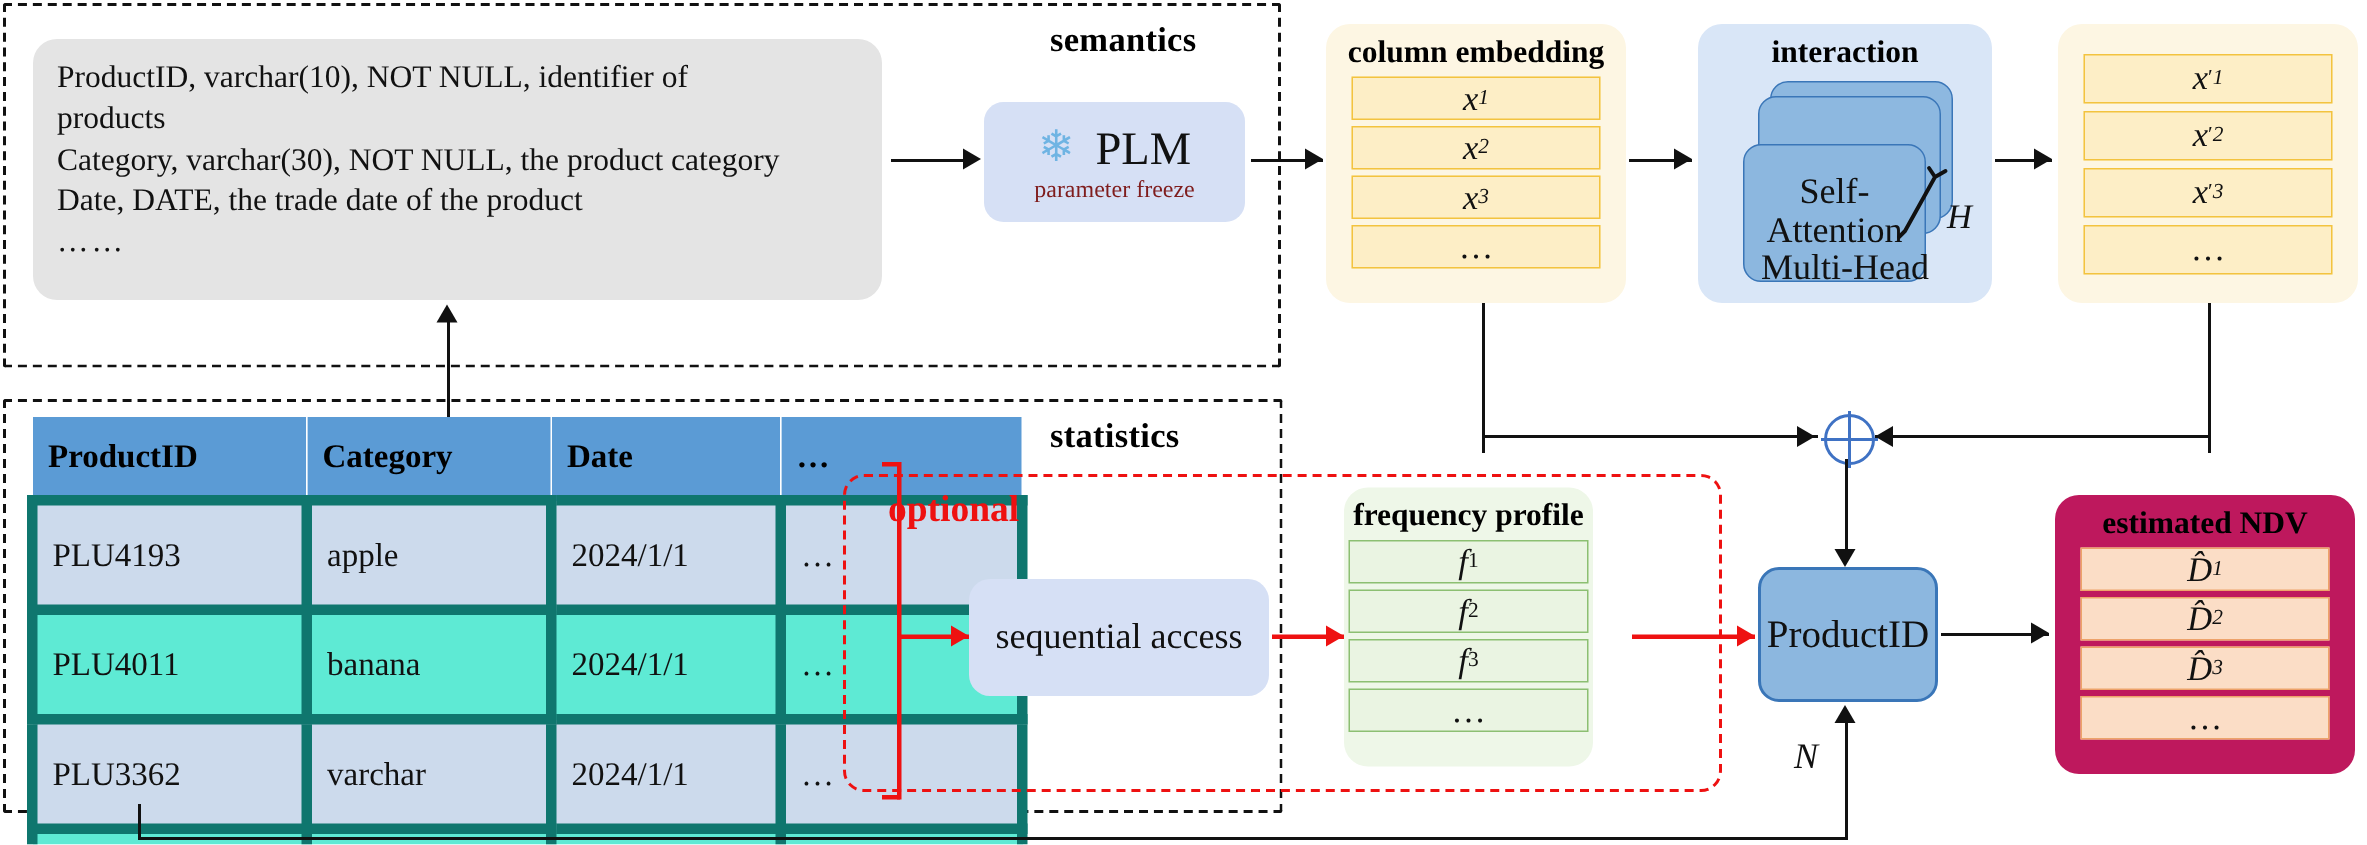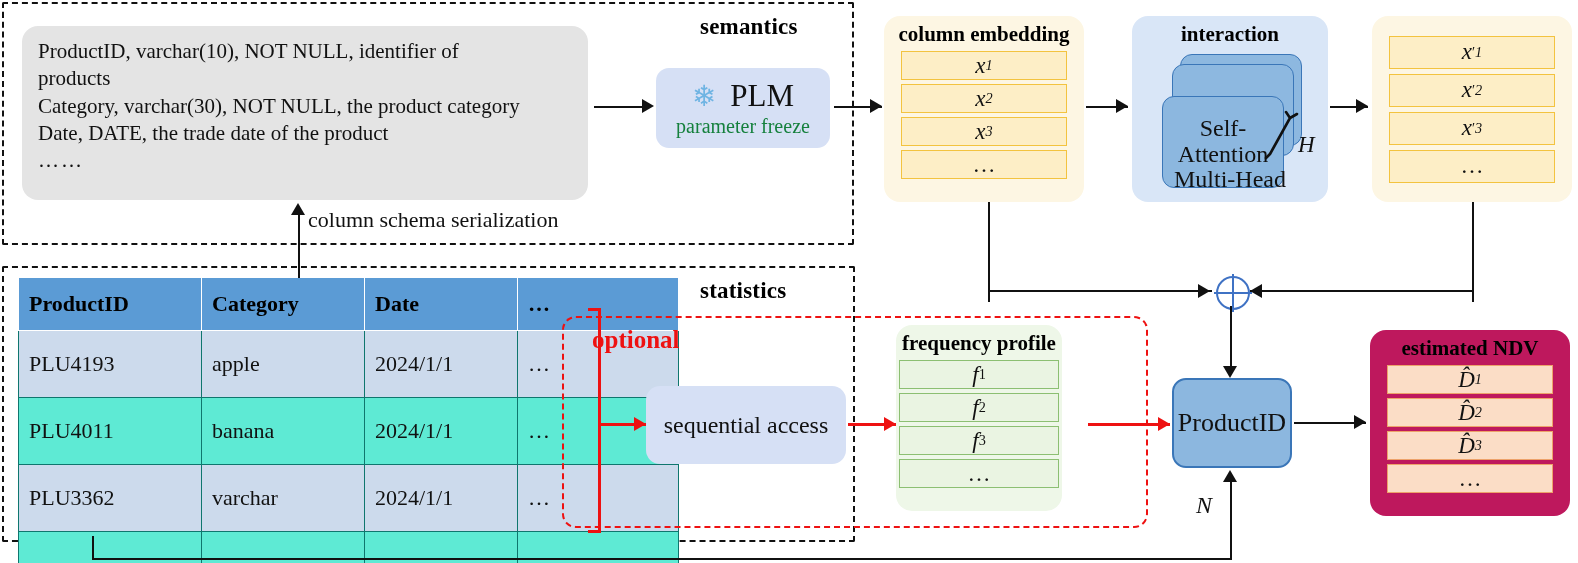--- a/index.html
+++ b/index.html
@@ -23,21 +23,21 @@
                font-size:21px;color:#111;line-height:1.28;}
   .colbox .ln{font-family:"Liberation Serif",serif;font-size:21px;color:#111;line-height:1.30;
               white-space:nowrap;}
 
   
   .plm{background:#d6e0f5;border-radius:13px;display:flex;flex-direction:column;
        align-items:center;justify-content:center;}
   .plm .row1{display:flex;align-items:center;gap:14px;}
   .plm .snow{color:#6fb4e3;font-size:29px;line-height:1;}
   .plm .ttl{font-size:31px;color:#111;font-family:"Liberation Serif",serif;}
-  .plm .sub{font-size:20px;color:#15803d;font-family:"Liberation Serif",serif;margin-top:1px;}
+  .plm .sub{font-size:16px;color:#7f1d1d;font-family:"Liberation Serif",serif;margin-top:1px;}
 
   
   .panel{border-radius:16px;display:flex;flex-direction:column;align-items:center;}
   .panel .ptitle{font-weight:bold;font-size:21px;color:#000;margin:6px 0 4px 0;
                  font-family:"Liberation Serif",serif;white-space:nowrap;}
   .cell{box-sizing:border-box;display:flex;align-items:center;justify-content:center;
         font-family:"Liberation Serif",serif;font-size:23px;color:#111;}
   .cell .mi{font-style:italic;}
   .cell sub{font-size:.62em;font-style:italic;vertical-align:-.28em;}
   .cell sup{font-size:.62em;font-style:normal;vertical-align:.42em;}
@@ -57,21 +57,21 @@
             line-height:1.08;}
   .mh{position:absolute;font-family:"Liberation Serif",serif;font-size:24px;color:#111;}
   .hlbl{position:absolute;font-family:"Liberation Serif",serif;font-style:italic;font-size:23px;color:#111;}
 
   
   table.dt{border-collapse:collapse;table-layout:fixed;}
   table.dt th{background:#5b9bd5;color:#000;font-weight:bold;font-size:22px;
               text-align:left;padding:6px 10px;height:40px;
               font-family:"Liberation Serif",serif;border:1px solid #fff;}
   table.dt td{font-size:22px;color:#111;text-align:left;padding:6px 10px;height:54px;
-              font-family:"Liberation Serif",serif;border:1px solid #0f766e;}
+              font-family:"Liberation Serif",serif;border:7px solid #0f766e;}
   table.dt tr.r-dark td{background:#ccdaec;}
   table.dt tr.r-light td{background:#5eead4;}
 
   
   .procbox{background:#d6e0f5;border-radius:14px;display:flex;align-items:center;
            justify-content:center;font-family:"Liberation Serif",serif;font-size:24px;color:#111;}
   .estbox{background:#8cb7df;border:2px solid #3a76b8;border-radius:14px;display:flex;
           align-items:center;justify-content:center;font-family:"Liberation Serif",serif;
           font-size:26px;color:#111;}
 
@@ -238,21 +238,20 @@
         <td>…</td>
         <td>…</td>
         <td>…</td>
         <td>…</td>
       </tr>
     </tbody>
   </table>
 
   <div class="abs ln-v" style="left:298px;top:212px;height:66px;"></div>
   <div class="abs arw arw-u" style="left:291px;top:203px;"></div>
-  <div class="flow-lbl" style="left:308px;top:207px;">column schema serialization</div>
 
   <div class="abs group-dash-red" style="left:562px;top:316px;width:586px;height:212px;"></div>
   <div class="abs group-title-red" style="left:592px;top:326px;">optional</div>
 
   <div class="abs ln-v red" style="left:598px;top:308px;height:225px;"></div>
   <div class="abs ln-h red" style="left:588px;top:308px;width:12px;"></div>
   <div class="abs ln-h red" style="left:588px;top:530px;width:12px;"></div>
   <div class="abs ln-h red" style="left:598px;top:423px;width:48px;"></div>
   <div class="abs arw arw-r red" style="left:634px;top:417px;"></div>
 

